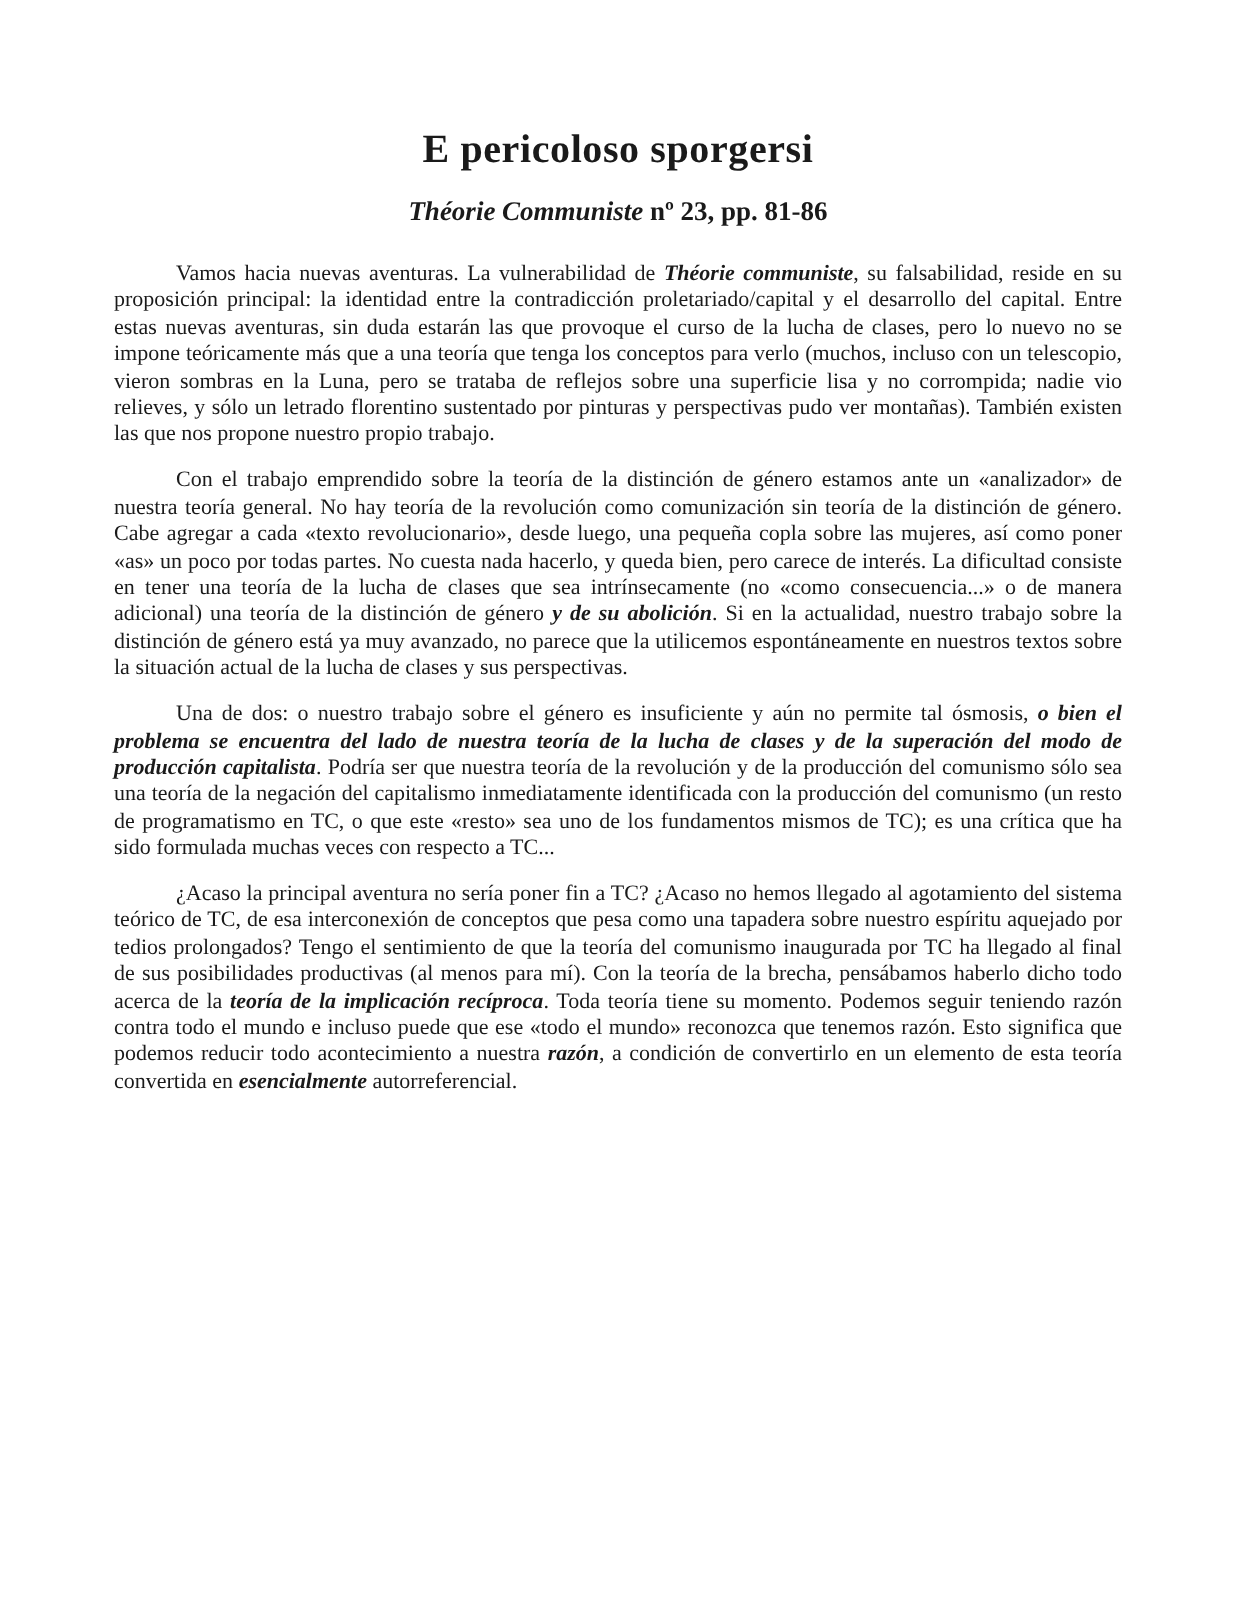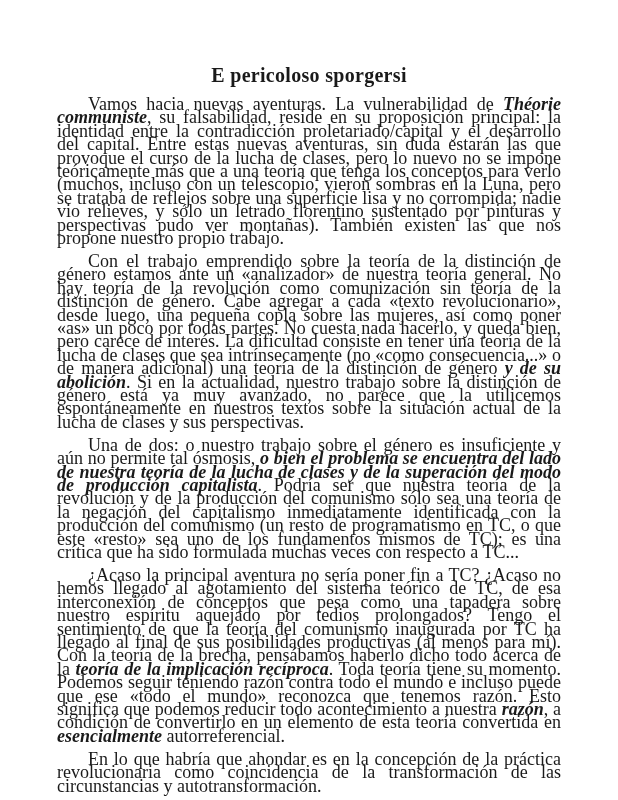--- a/index.html
+++ b/index.html
@@ -29,35 +29,35 @@
     margin: 0 0 11px 0;
     letter-spacing: 0.3px;
   }
   .subtitle {
     font-size: 13.5px;
     font-weight: bold;
     text-align: center;
     margin: 0 0 17px 0;
   }
   .doc-body .para {
-    font-size: 18px;
+    font-size: 11px;
     line-height: 13.4px;
     text-align: justify;
     text-indent: 31px;
     margin: 0 0 9.5px 0;
   }
   .seg-normal { font-style: normal; }
   .seg-italic { font-style: italic; }
   .seg-bold-italic { font-style: italic; font-weight: bold; }
 </style>
 </head>
 <body>
 
 <div class="page">
   <h1 class="title">E pericoloso sporgersi</h1>
+  <h2 class="subtitle"><span class="seg-italic">Théorie Communiste</span><span class="seg-normal"> nº 23, pp. 81-86</span></h2>
   <div class="doc-body">
       <p class="para"><span class="seg-normal">Vamos hacia nuevas aventuras. La vulnerabilidad de </span><span class="seg-bold-italic">Théorie communiste</span><span class="seg-normal">, su falsabilidad, reside en su proposición principal: la identidad entre la contradicción proletariado/capital y el desarrollo del capital. Entre estas nuevas aventuras, sin duda estarán las que provoque el curso de la lucha de clases, pero lo nuevo no se impone teóricamente más que a una teoría que tenga los conceptos para verlo (muchos, incluso con un telescopio, vieron sombras en la Luna, pero se trataba de reflejos sobre una superficie lisa y no corrompida; nadie vio relieves, y sólo un letrado florentino sustentado por pinturas y perspectivas pudo ver montañas). También existen las que nos propone nuestro propio trabajo.</span></p>
       <p class="para"><span class="seg-normal">Con el trabajo emprendido sobre la teoría de la distinción de género estamos ante un «analizador» de nuestra teoría general. No hay teoría de la revolución como comunización sin teoría de la distinción de género. Cabe agregar a cada «texto revolucionario», desde luego, una pequeña copla sobre las mujeres, así como poner «as» un poco por todas partes. No cuesta nada hacerlo, y queda bien, pero carece de interés. La dificultad consiste en tener una teoría de la lucha de clases que sea intrínsecamente (no «como consecuencia...» o de manera adicional) una teoría de la distinción de género </span><span class="seg-bold-italic">y de su abolición</span><span class="seg-normal">. Si en la actualidad, nuestro trabajo sobre la distinción de género está ya muy avanzado, no parece que la utilicemos espontáneamente en nuestros textos sobre la situación actual de la lucha de clases y sus perspectivas.</span></p>
       <p class="para"><span class="seg-normal">Una de dos: o nuestro trabajo sobre el género es insuficiente y aún no permite tal ósmosis, </span><span class="seg-bold-italic">o bien el problema se encuentra del lado de nuestra teoría de la lucha de clases y de la superación del modo de producción capitalista</span><span class="seg-normal">. Podría ser que nuestra teoría de la revolución y de la producción del comunismo sólo sea una teoría de la negación del capitalismo inmediatamente identificada con la producción del comunismo (un resto de programatismo en TC, o que este «resto» sea uno de los fundamentos mismos de TC); es una crítica que ha sido formulada muchas veces con respecto a TC...</span></p>
       <p class="para"><span class="seg-normal">¿Acaso la principal aventura no sería poner fin a TC? ¿Acaso no hemos llegado al agotamiento del sistema teórico de TC, de esa interconexión de conceptos que pesa como una tapadera sobre nuestro espíritu aquejado por tedios prolongados? Tengo el sentimiento de que la teoría del comunismo inaugurada por TC ha llegado al final de sus posibilidades productivas (al menos para mí). Con la teoría de la brecha, pensábamos haberlo dicho todo acerca de la </span><span class="seg-bold-italic">teoría de la implicación recíproca</span><span class="seg-normal">. Toda teoría tiene su momento. Podemos seguir teniendo razón contra todo el mundo e incluso puede que ese «todo el mundo» reconozca que tenemos razón. Esto significa que podemos reducir todo acontecimiento a nuestra </span><span class="seg-bold-italic">razón</span><span class="seg-normal">, a condición de convertirlo en un elemento de esta teoría convertida en </span><span class="seg-bold-italic">esencialmente</span><span class="seg-normal"> autorreferencial.</span></p>
-      <p class="para"><span class="seg-normal">En lo que habría que ahondar es en la concepción de la práctica revolucionaria como coincidencia de la transformación de las circunstancias y autotransformación.</span></p>
     </div>
 </div>
 
 </body></html>

